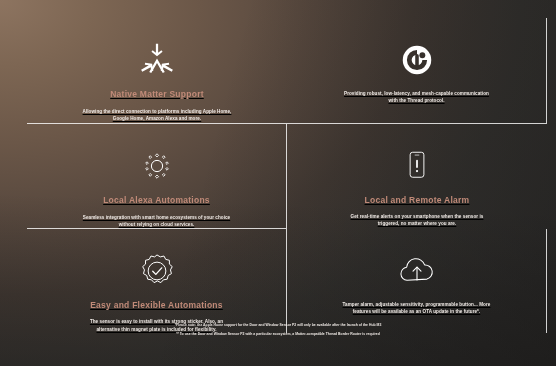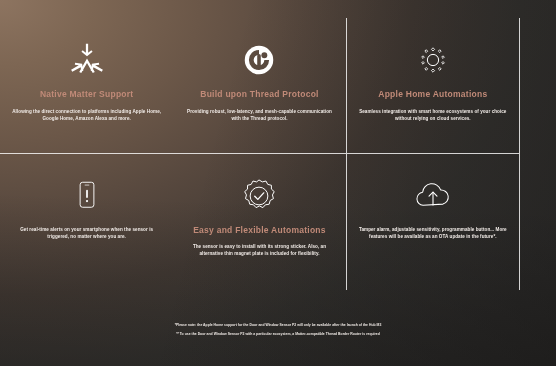--- a/index.html
+++ b/index.html
@@ -26,28 +26,29 @@
     position: absolute;
     inset: 0;
     background:
       linear-gradient(105deg, rgba(0,0,0,0) 38%, rgba(20,19,18,0.30) 72%, rgba(18,17,16,0.45) 100%),
       linear-gradient(182deg, rgba(0,0,0,0) 55%, rgba(15,14,13,0.35) 100%);
     pointer-events: none;
   }
 
   .grid {
     position: absolute;
-    left: 0;
+    left: 27px;
     top: 18px;
     width: 520px;
     height: 272px;
     display: grid;
-    grid-template-columns: 1fr 1fr 1fr;
+    grid-template-columns: 1fr 1fr;
     grid-template-rows: 1fr 1fr;
     z-index: 2;
+    text-decoration: underline;
   }
 
   .cell {
     position: relative;
     padding: 6px 12px 0 12px;
     box-sizing: border-box;
     text-align: center;
   }
   
   .cell.c1, .cell.c2, .cell.c4, .cell.c5 {
@@ -144,21 +145,20 @@
 
               <path d="M32 15 a17 17 0 1 0 17 17 h-8 a9 9 0 1 1 -9 -9 z" fill="#000"></path>
 
               <rect x="29" y="22" width="6" height="26" rx="3" fill="#000"></rect>
               <circle cx="41" cy="24" r="5" fill="#000"></circle>
             </mask>
           </defs>
           <circle cx="32" cy="32" r="24" fill="#ffffff" mask="url(#threadMask)"></circle>
         </svg>
       </div>
-      <div class="feature-title">Build upon Thread Protocol</div>
       <div class="feature-desc">Providing robust, low-latency, and mesh-capable communication with the Thread protocol.</div>
     </div>
 
     <div class="cell c2">
       <div class="icon-wrap">
         <svg width="40" height="40" viewBox="0 0 64 64" aria-hidden="true">
           <circle cx="32" cy="32" r="9" fill="none" stroke="#ffffff" stroke-width="1.6"></circle>
           <g fill="none" stroke="#ffffff" stroke-width="1.3">
             <rect x="30.2" y="13.2" width="3.6" height="3.6" transform="rotate(45 32 15)"></rect>
             <rect x="41.2" y="16.2" width="3.2" height="3.2" transform="rotate(45 42.8 17.8)"></rect>
@@ -166,33 +166,34 @@
             <rect x="46.5" y="35.1" width="3.0" height="3.0" transform="rotate(45 48 36.6)"></rect>
             <rect x="41.2" y="44.6" width="3.2" height="3.2" transform="rotate(45 42.8 46.2)"></rect>
             <rect x="30.2" y="47.2" width="3.6" height="3.6" transform="rotate(45 32 49)"></rect>
             <rect x="19.6" y="44.6" width="3.2" height="3.2" transform="rotate(45 21.2 46.2)"></rect>
             <rect x="14.5" y="35.1" width="3.0" height="3.0" transform="rotate(45 16 36.6)"></rect>
             <rect x="14.5" y="25.9" width="3.0" height="3.0" transform="rotate(45 16 27.4)"></rect>
             <rect x="19.6" y="16.2" width="3.2" height="3.2" transform="rotate(45 21.2 17.8)"></rect>
           </g>
         </svg>
       </div>
-      <div class="feature-title">Apple Home Automations</div>
+      <div class="feature-title">Local Alexa Automations</div>
       <div class="feature-desc">Seamless integration with smart home ecosystems of your choice without relying on cloud services.</div>
     </div>
 
     <div class="cell c3">
       <div class="icon-wrap">
         <svg width="40" height="40" viewBox="0 0 64 64" aria-hidden="true">
           <rect x="21" y="10" width="22" height="40" rx="4" fill="none" stroke="#ffffff" stroke-width="1.5"></rect>
           <line x1="29" y1="14.5" x2="35" y2="14.5" stroke="#ffffff" stroke-width="1.1" stroke-linecap="round"></line>
           <rect x="30.6" y="22" width="2.8" height="13" rx="1.4" fill="#ffffff"></rect>
           <circle cx="32" cy="40" r="1.8" fill="#ffffff"></circle>
         </svg>
       </div>
+      <div class="feature-title">Local and Remote Alarm</div>
       <div class="feature-desc">Get real-time alerts on your smartphone when the sensor is triggered, no matter where you are.</div>
     </div>
 
     <div class="cell c4">
       <div class="icon-wrap">
         <svg width="42" height="42" viewBox="0 0 64 64" aria-hidden="true">
           <g fill="none" stroke="#ffffff" stroke-width="1.5" stroke-linejoin="round">
             <path d="M32 7.5 l5.0 3.0 5.6-1.3 2.7 5.1 5.6 1.4 0.0 5.8 4.3 3.8 -2.7 5.1 1.5 5.6 -5.0 2.9 -1.5 5.6 -5.7 0.9 -3.9 4.3 -5.2-2.5 -5.2 2.5 -3.9-4.3 -5.7-0.9 -1.5-5.6 -5.0-2.9 1.5-5.6 -2.7-5.1 4.3-3.8 0.0-5.8 5.6-1.4 2.7-5.1 5.6 1.3 z"></path>
             <circle cx="32" cy="32" r="13.5"></circle>
           </g>

